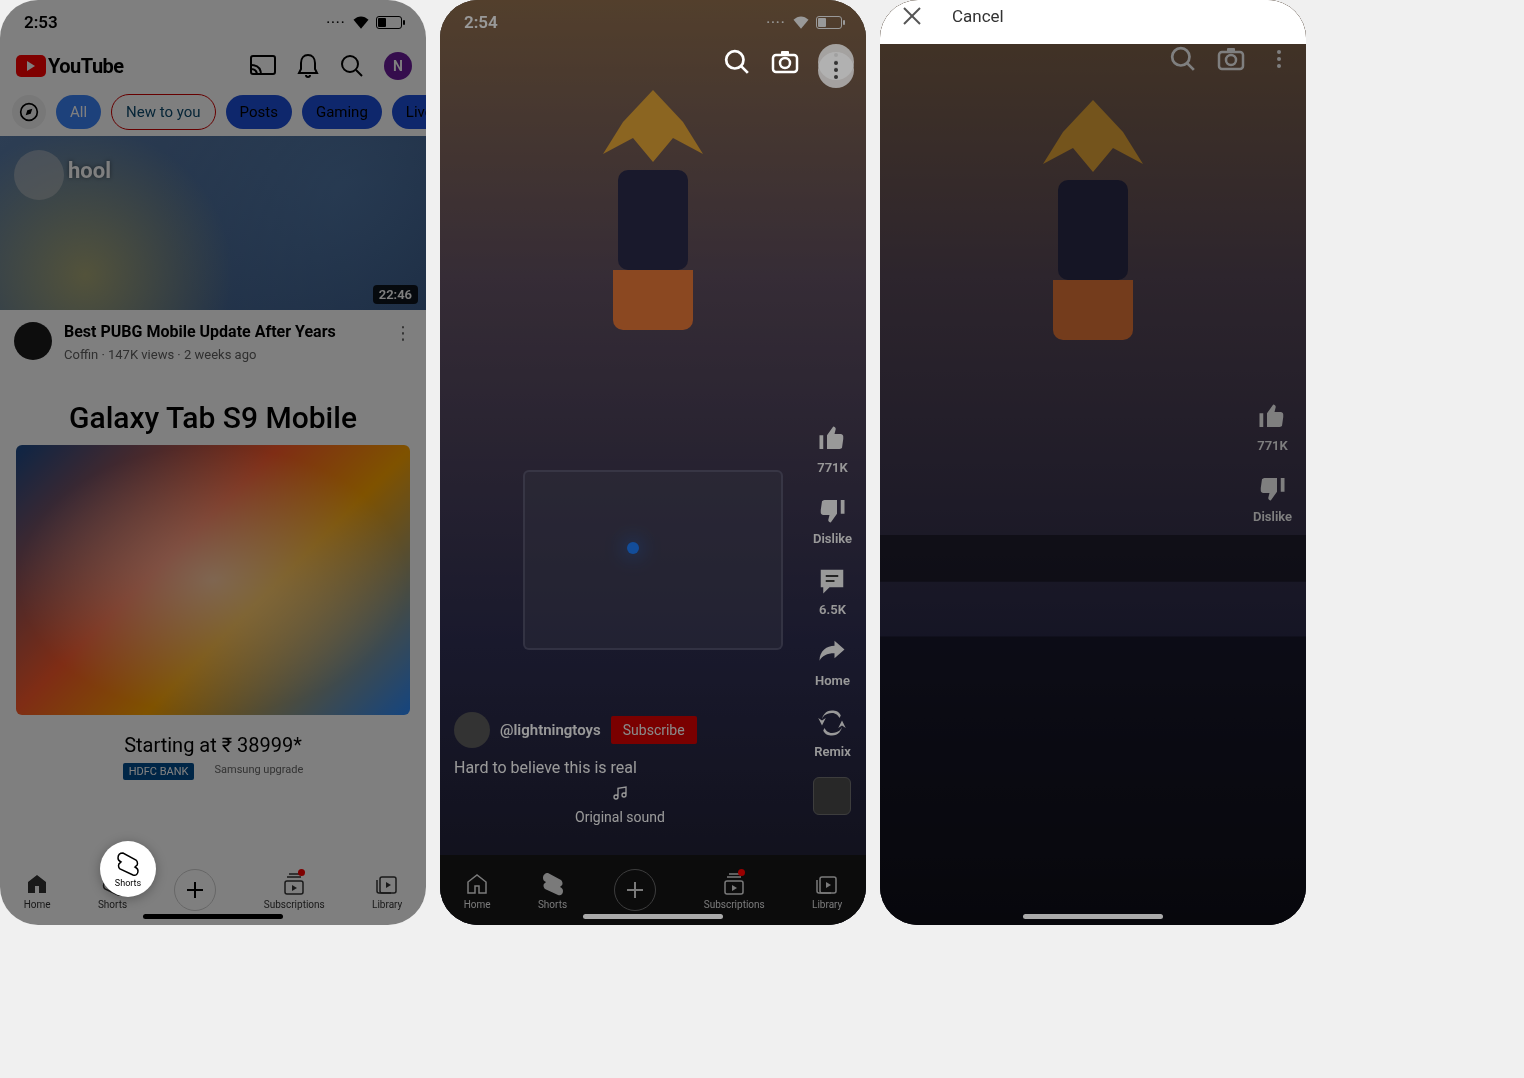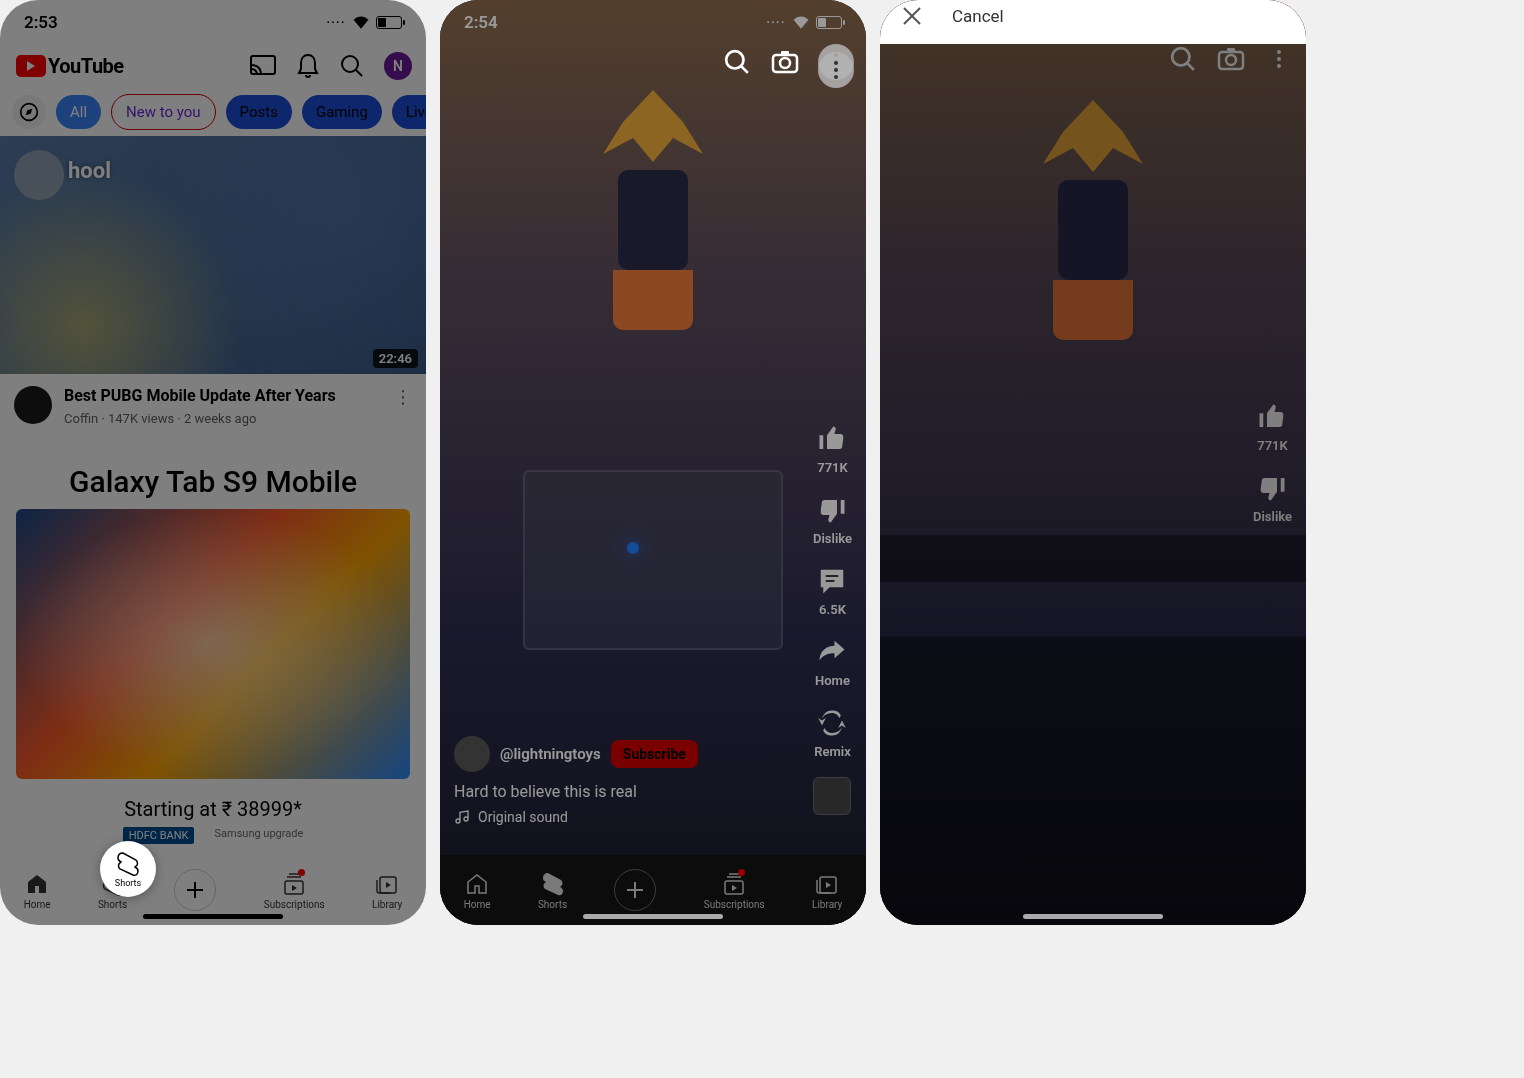--- a/index.html
+++ b/index.html
@@ -52,22 +52,22 @@
   }
   .yt-logo{display:flex;align-items:center;gap:2px;font-weight:700;font-size:20px;letter-spacing:-0.5px;}
   .yt-play{width:30px;height:22px;background:#ff0000;border-radius:5px;display:flex;align-items:center;justify-content:center;}
   .yt-triangle{width:0;height:0;border-left:8px solid #fff;border-top:5px solid transparent;border-bottom:5px solid transparent;}
   .yt-header-right{margin-left:auto;display:flex;align-items:center;gap:20px;}
   .avatar{width:28px;height:28px;border-radius:50%;background:#6a1b9a;color:#fff;display:flex;align-items:center;justify-content:center;font-size:14px;font-weight:600;}
   .chips{display:flex;gap:10px;padding:6px 12px;align-items:center;overflow:hidden;}
   .compass{width:34px;height:34px;border-radius:50%;background:#f0f0f0;display:flex;align-items:center;justify-content:center;flex-shrink:0;}
   .chip{padding:8px 14px;border-radius:18px;background:#1d4ed8;font-size:15px;white-space:nowrap;}
   .chip.active{background:#3b82f6;color:#fff;}
-  .chip.outlined{background:#fff;border:1px solid #c00;color:#6d28d9;}
-  .thumb{position:relative;height:238px;background:linear-gradient(135deg,#5a7ca8,#3a5a88);}
+  .chip.outlined{background:#fff;border:1px solid #c00;color:#0c4a6e;}
+  .thumb{position:relative;height:174px;background:linear-gradient(135deg,#5a7ca8,#3a5a88);}
   .thumb-content{position:absolute;inset:0;background:radial-gradient(circle at 20% 80%, rgba(255,220,80,0.5), transparent 40%),radial-gradient(circle at 80% 30%, rgba(100,150,200,0.3), transparent 50%);}
   .thumb-school{position:absolute;top:22px;left:68px;color:#fff;font-weight:700;font-size:22px;text-shadow:0 0 4px rgba(0,0,0,0.5);}
   .thumb-circle{position:absolute;top:14px;left:14px;width:50px;height:50px;border-radius:50%;background:rgba(200,200,200,0.5);}
   .duration{position:absolute;bottom:6px;right:8px;background:rgba(0,0,0,0.8);color:#fff;padding:2px 6px;border-radius:4px;font-size:13px;font-weight:600;}
   .vid-row{display:flex;padding:12px 14px;gap:12px;align-items:flex-start;}
   .ch-avatar{width:38px;height:38px;border-radius:50%;background:#1a1a1a;flex-shrink:0;}
   .vid-title{font-size:16px;font-weight:700;line-height:1.3;}
   .vid-meta{font-size:13px;color:#606060;margin-top:4px;}
   .vid-dots{margin-left:auto;color:#606060;font-size:18px;}
   .ad{padding:14px 16px 8px;}
@@ -101,23 +101,23 @@
   .top-icon{width:30px;height:30px;color:#fff;display:flex;align-items:center;justify-content:center;}
   .more-circle{width:36px;height:36px;border-radius:50%;background:rgba(180,180,180,0.85);display:flex;align-items:center;justify-content:center;color:#333;z-index:70;position:relative;}
   .actions{position:absolute;right:14px;bottom:110px;display:flex;flex-direction:column;gap:18px;align-items:center;color:#fff;font-size:13px;font-weight:600;z-index:10;}
   .action{display:flex;flex-direction:column;align-items:center;gap:4px;}
   .action-icon{width:34px;height:34px;display:flex;align-items:center;justify-content:center;}
   .sound-thumb{width:38px;height:38px;border-radius:6px;background:#444;border:1px solid #666;}
   .shorts-info{position:absolute;left:14px;bottom:100px;right:80px;color:#fff;z-index:10;}
   .channel-row{display:flex;align-items:center;gap:10px;margin-bottom:10px;}
   .ch-av{width:36px;height:36px;border-radius:50%;background:#555;}
   .ch-name{font-size:15px;font-weight:600;}
-  .sub-btn{background:#cc0000;color:#000000;padding:6px 12px;border-radius:8px;font-size:14px;font-weight:700;}
+  .sub-btn{background:#cc0000;color:#e5e5e5;padding:6px 12px;border-radius:2px;font-size:14px;font-weight:400;}
   .caption{font-size:16px;margin-bottom:8px;}
-  .sound-row{display:flex;align-items:center;gap:8px;font-size:14px;}
+  .sound-row{display:flex;align-items:center;gap:8px;font-size:14px;flex-direction:column;}
   .tabbar.dark{background:rgba(20,20,20,0.95);color:#ccc;}
   .tabbar.dark .tab{color:#ccc;}
   .tabbar.dark .create-btn{border-color:#666;}
   .s2 .home-ind, .s3 .home-ind{background:#aaa;}
   
   .s3{background:#000;}
   .s3 .status-bar{color:#fff;}
   .s3 .shorts-top .top-icon{color:#fff;}
   .s3 .actions{bottom:auto;top:400px;}
   .sheet{position:absolute;bottom:0;left:0;right:0;background:#fff;z-index:55;border-radius:0;}

